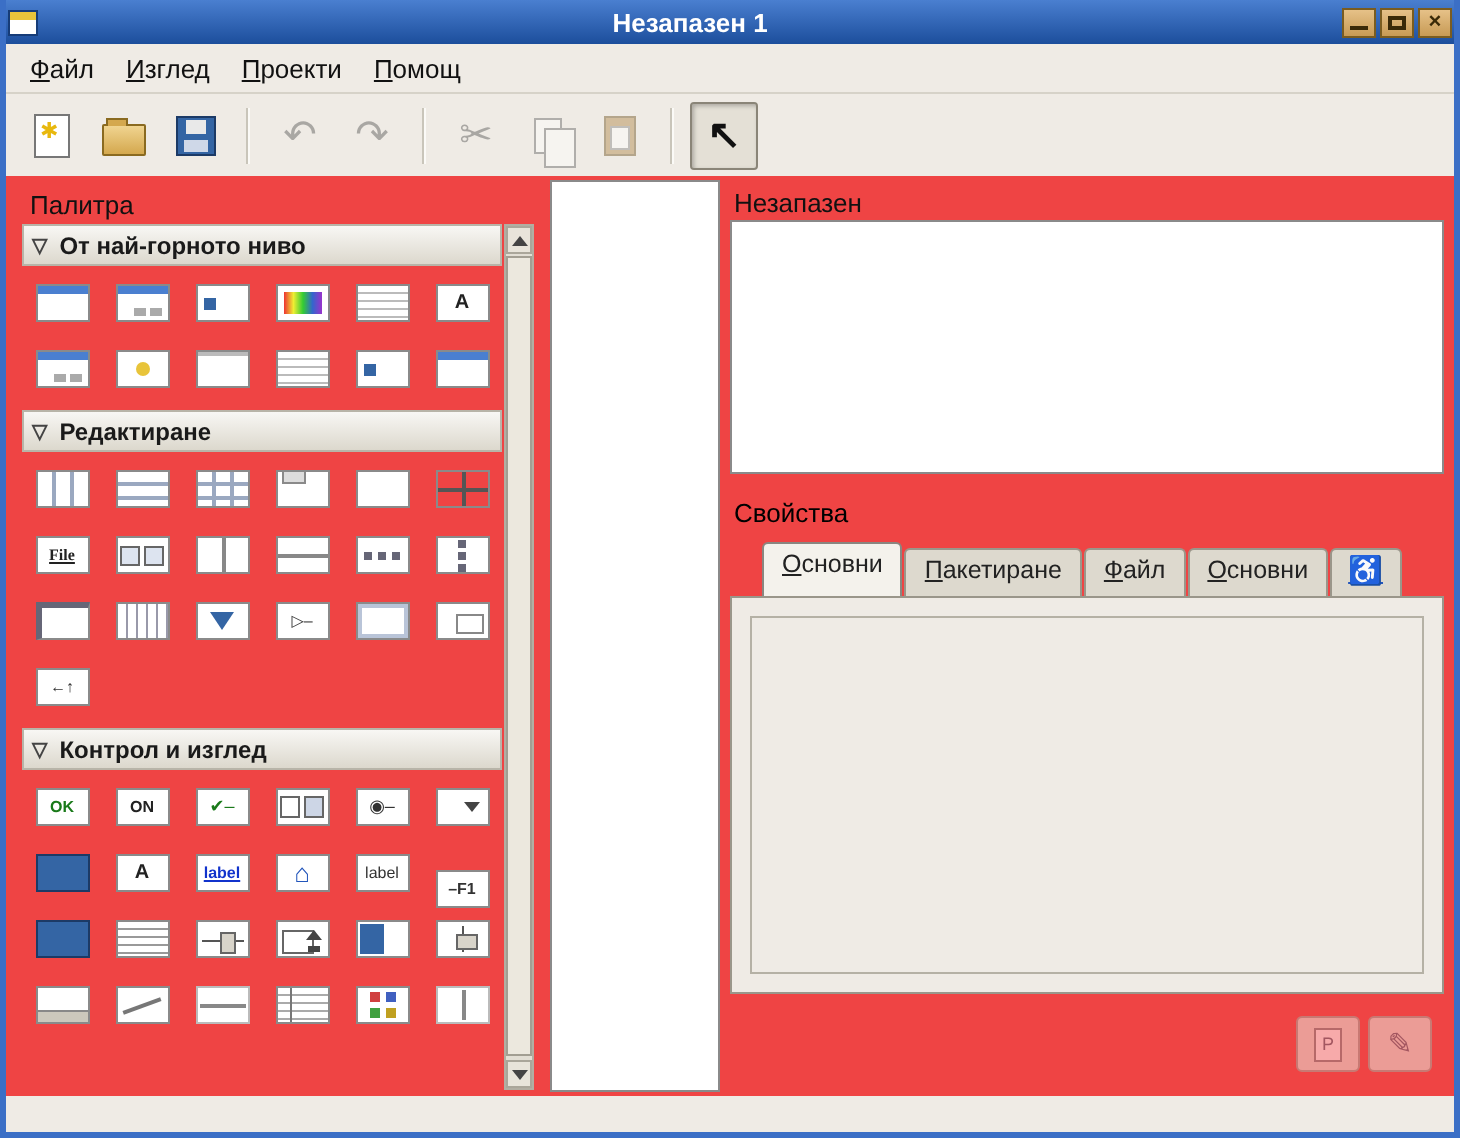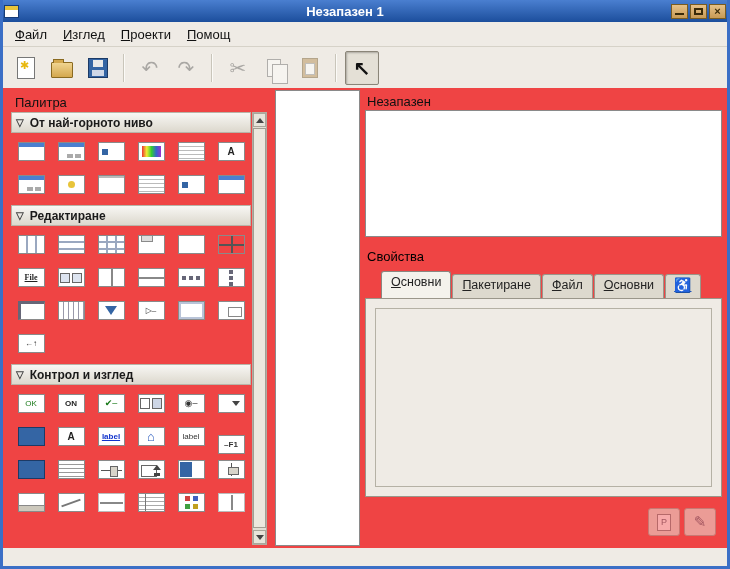--- a/index.html
+++ b/index.html
@@ -89,21 +89,21 @@
   .v-corner { border-top:3px solid #667; border-left:3px solid #667; }
   .v-dotted { background:repeating-linear-gradient(90deg,#fff 0 4px,#99a 4px 5px),
                          repeating-linear-gradient(180deg,#fff 0 4px,rgba(153,153,170,.5) 4px 5px); }
   .v-anchor::after { content:""; width:0; height:0; border-left:6px solid transparent; border-right:6px solid transparent; border-top:9px solid #3465a4; }
   .v-viewport { box-shadow:inset 0 0 0 2px #b9c4d8; }
   .v-aspect::after { content:""; position:absolute; right:2px; bottom:2px; width:12px; height:8px; border:1px solid #888; }
   .v-entry { background:#3465a4; border-color:#1c3a66; }
   .v-combo::after { content:""; width:0; height:0; border-left:4px solid transparent; border-right:4px solid transparent; border-top:5px solid #444; margin-left:10px; }
   .v-combo2::before { content:""; width:8px; height:9px; border:1px solid #666; margin-right:2px; }
   .v-combo2::after { content:""; width:8px; height:9px; border:1px solid #666; background:#cdd6e6; }
-  .v-ok { color:#1a7a1a; font-weight:normal; font-size:8px; }
+  .v-ok { color:#1a7a1a; font-weight:bold; font-size:8px; }
   .v-on { color:#222; font-weight:bold; font-size:8px; }
   .v-check { color:#1a7a1a; font-size:9px; }
   .v-radio { color:#333; font-size:9px; }
   .v-link { color:#1133cc; text-decoration:underline; font-size:8px; font-weight:bold; }
   .v-label { color:#333; font-size:8px; }
   .v-accel { color:#333; font-size:8px; font-weight:bold;margin-top:16px; }
   .v-boxa { font-weight:bold; font-size:10px; }
   .v-home { color:#2255bb; font-size:13px; }
   .v-textview { background:repeating-linear-gradient(180deg,#fff 0 3px,#999 3px 4px); }
   .v-hscale::before { content:""; position:absolute; top:9px; left:2px; right:2px; height:1px; background:#555; }

